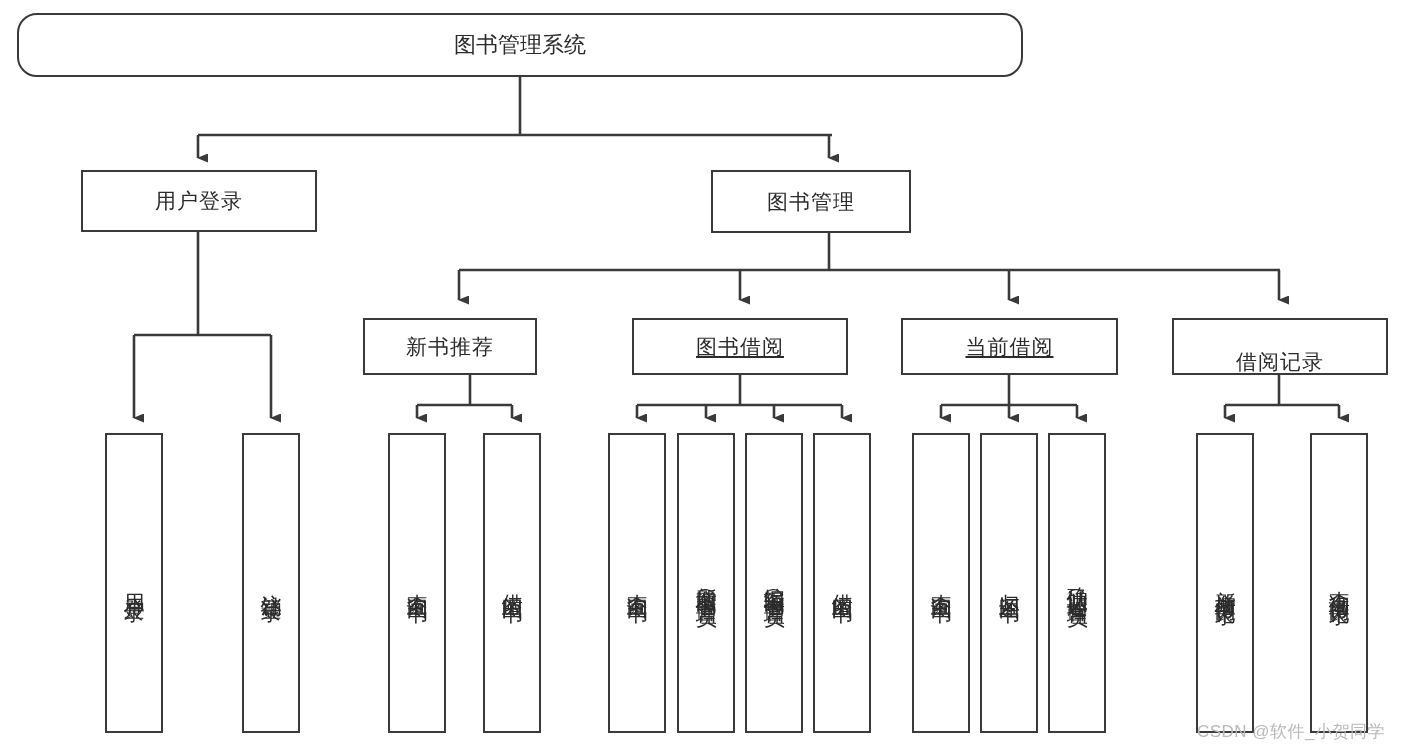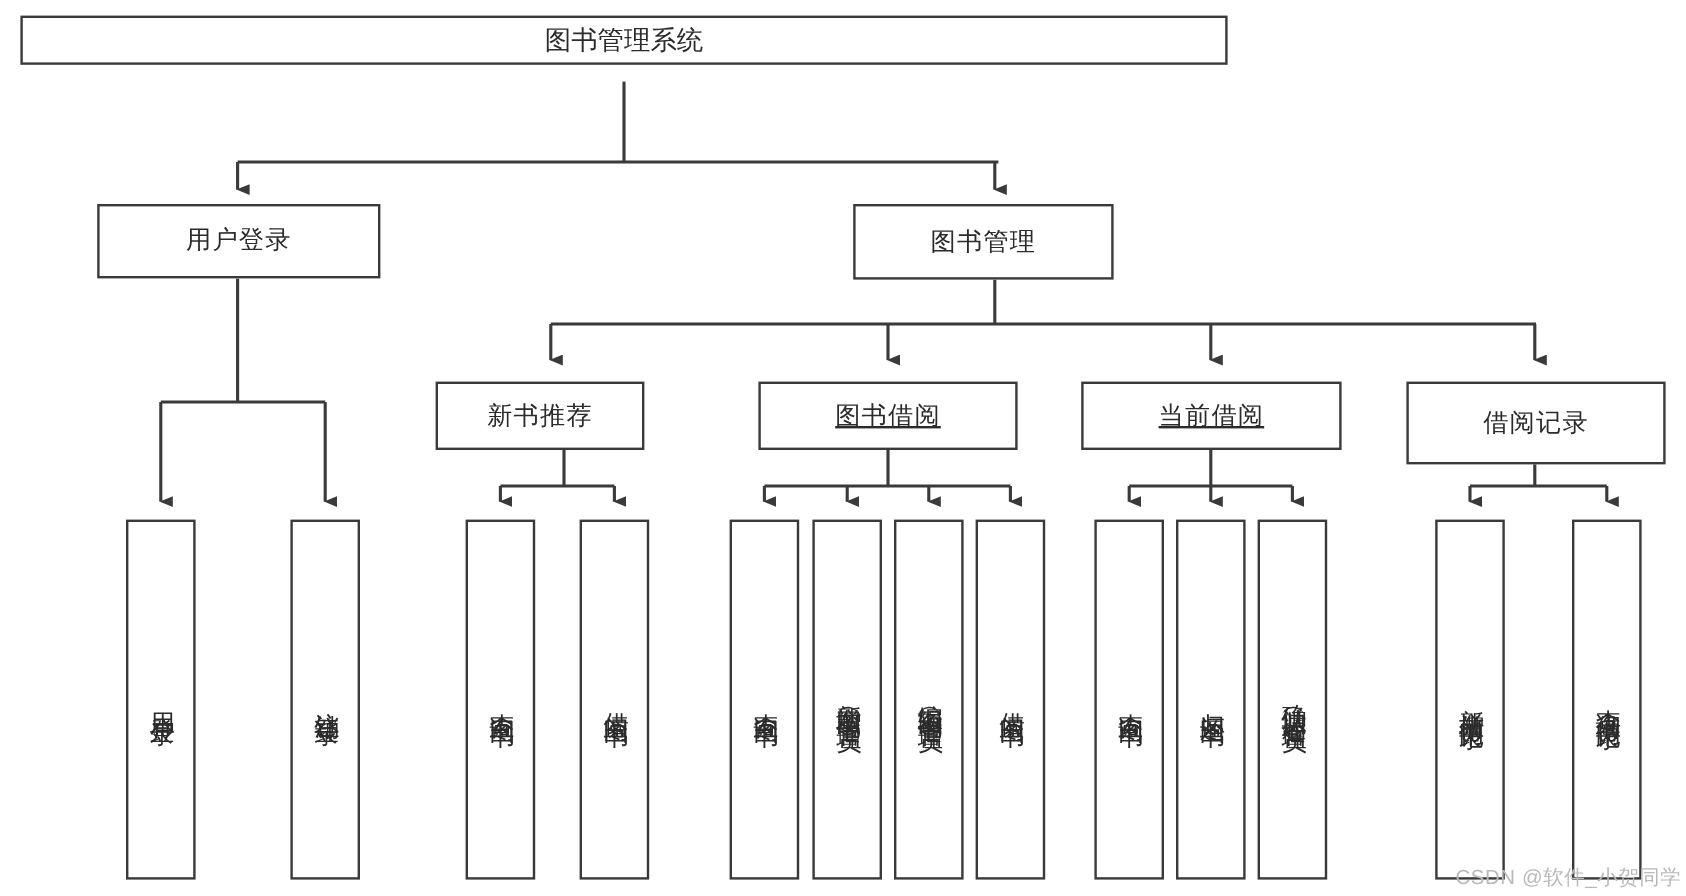--- a/index.html
+++ b/index.html
@@ -53,21 +53,21 @@
   }
   .vtext {
     writing-mode: vertical-rl;
     text-orientation: upright;
     white-space: nowrap;
     display: block;
     letter-spacing: 3px;
   }
   .watermark {
     position: absolute;
-    right: 4px;
+    right: 20px;
     bottom: 4px;
     font-size: 17px;
     color: #b9b9b9;
     letter-spacing: 0.5px;
     white-space: nowrap;
     font-family: "Liberation Sans", "DejaVu Sans", sans-serif;
   }
 </style>
 </head>
 <body>
@@ -117,41 +117,41 @@
       <path d="M1009,405 L1009,418" marker-end="url(#arw)"></path>
       <path d="M1077,405 L1077,418" marker-end="url(#arw)"></path>
 
       <path d="M1279,375 L1279,405"></path>
       <path d="M1225,405 L1339,405"></path>
       <path d="M1225,405 L1225,418" marker-end="url(#arw)"></path>
       <path d="M1339,405 L1339,418" marker-end="url(#arw)"></path>
     </g>
   </svg>
 
-  <div class="node root" style="left:17px; top:13px; width:1006px; height:41px;">
+  <div class="node root" style="left:17px; top:13px; width:1006px; height:64px;border-radius:20px;">
     <span>图书管理系统</span>
   </div>
 
   <div class="node h" style="left:81px; top:170px; width:236px; height:62px;">
     <span>用户登录</span>
   </div>
-  <div class="node h" style="left:711px; top:170px; width:217px; height:63px;">
+  <div class="node h" style="left:711px; top:170px; width:200px; height:63px;">
     <span>图书管理</span>
   </div>
 
   <div class="node h" style="left:363px; top:318px; width:174px; height:57px;">
     <span>新书推荐</span>
   </div>
   <div class="node h" style="left:632px; top:318px; width:216px; height:57px;text-decoration:underline;">
     <span>图书借阅</span>
   </div>
   <div class="node h" style="left:901px; top:318px; width:217px; height:57px;text-decoration:underline;">
     <span>当前借阅</span>
   </div>
-  <div class="node h" style="left:1172px; top:318px; width:216px; height:69px;">
+  <div class="node h" style="left:1172px; top:318px; width:216px; height:57px;align-items:flex-end;">
     <span>借阅记录</span>
   </div>
 
   <div class="node leaf" style="left:105px; top:433px; width:58px; height:300px;">
     <span class="vtext">用户登录</span>
   </div>
   <div class="node leaf" style="left:242px; top:433px; width:58px; height:300px;">
     <span class="vtext">注销登录</span>
   </div>
 

